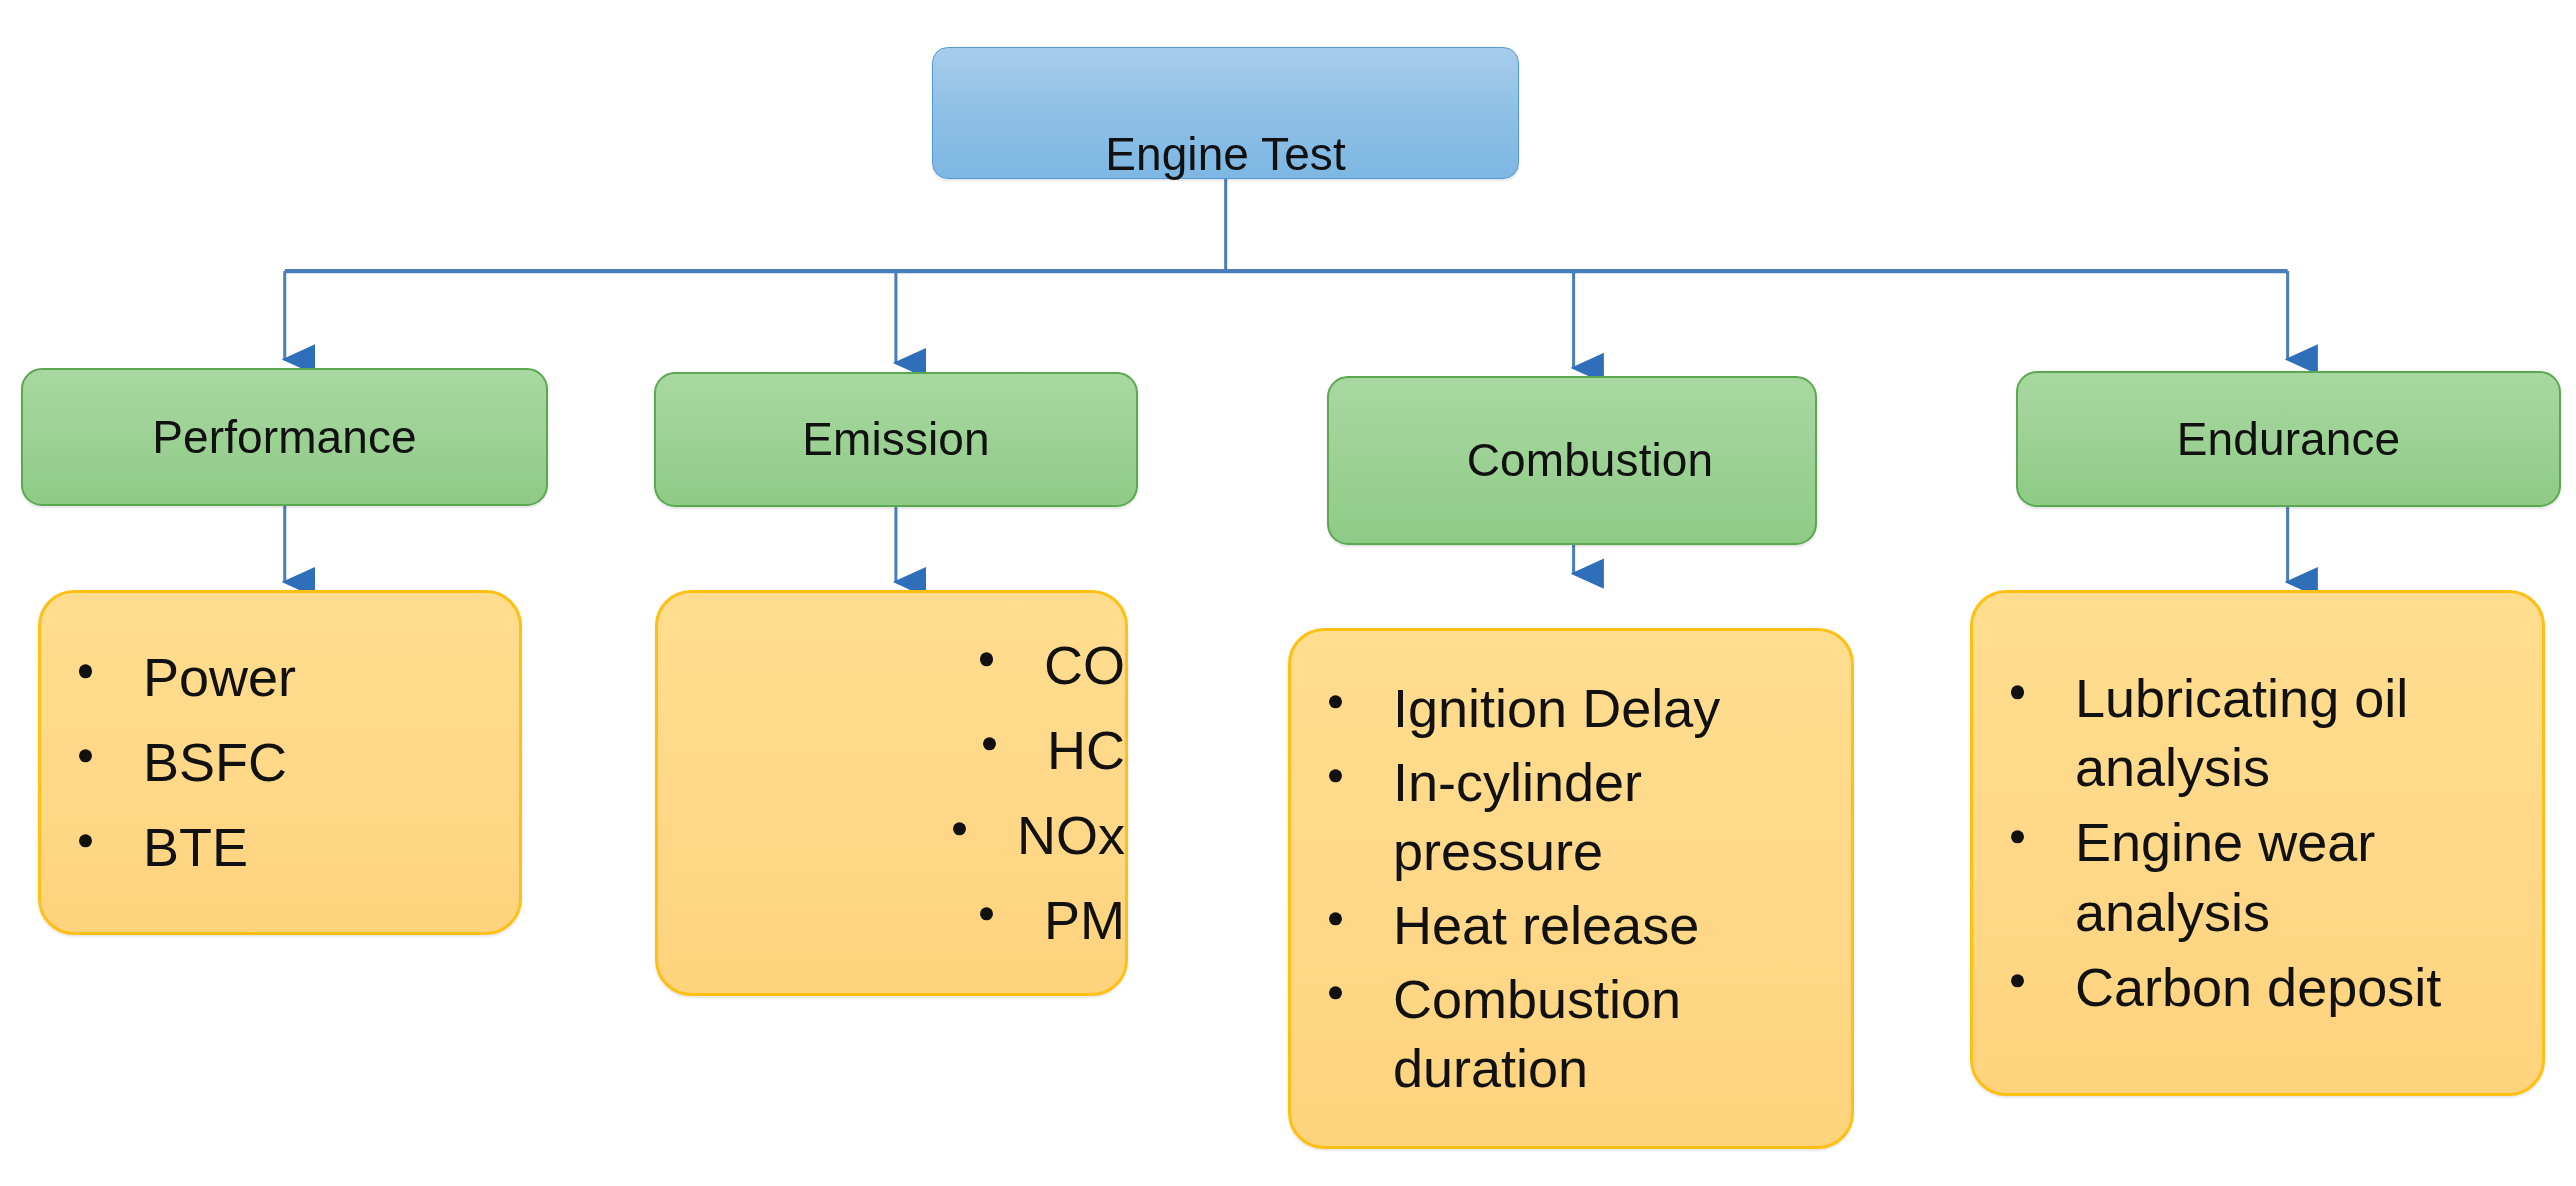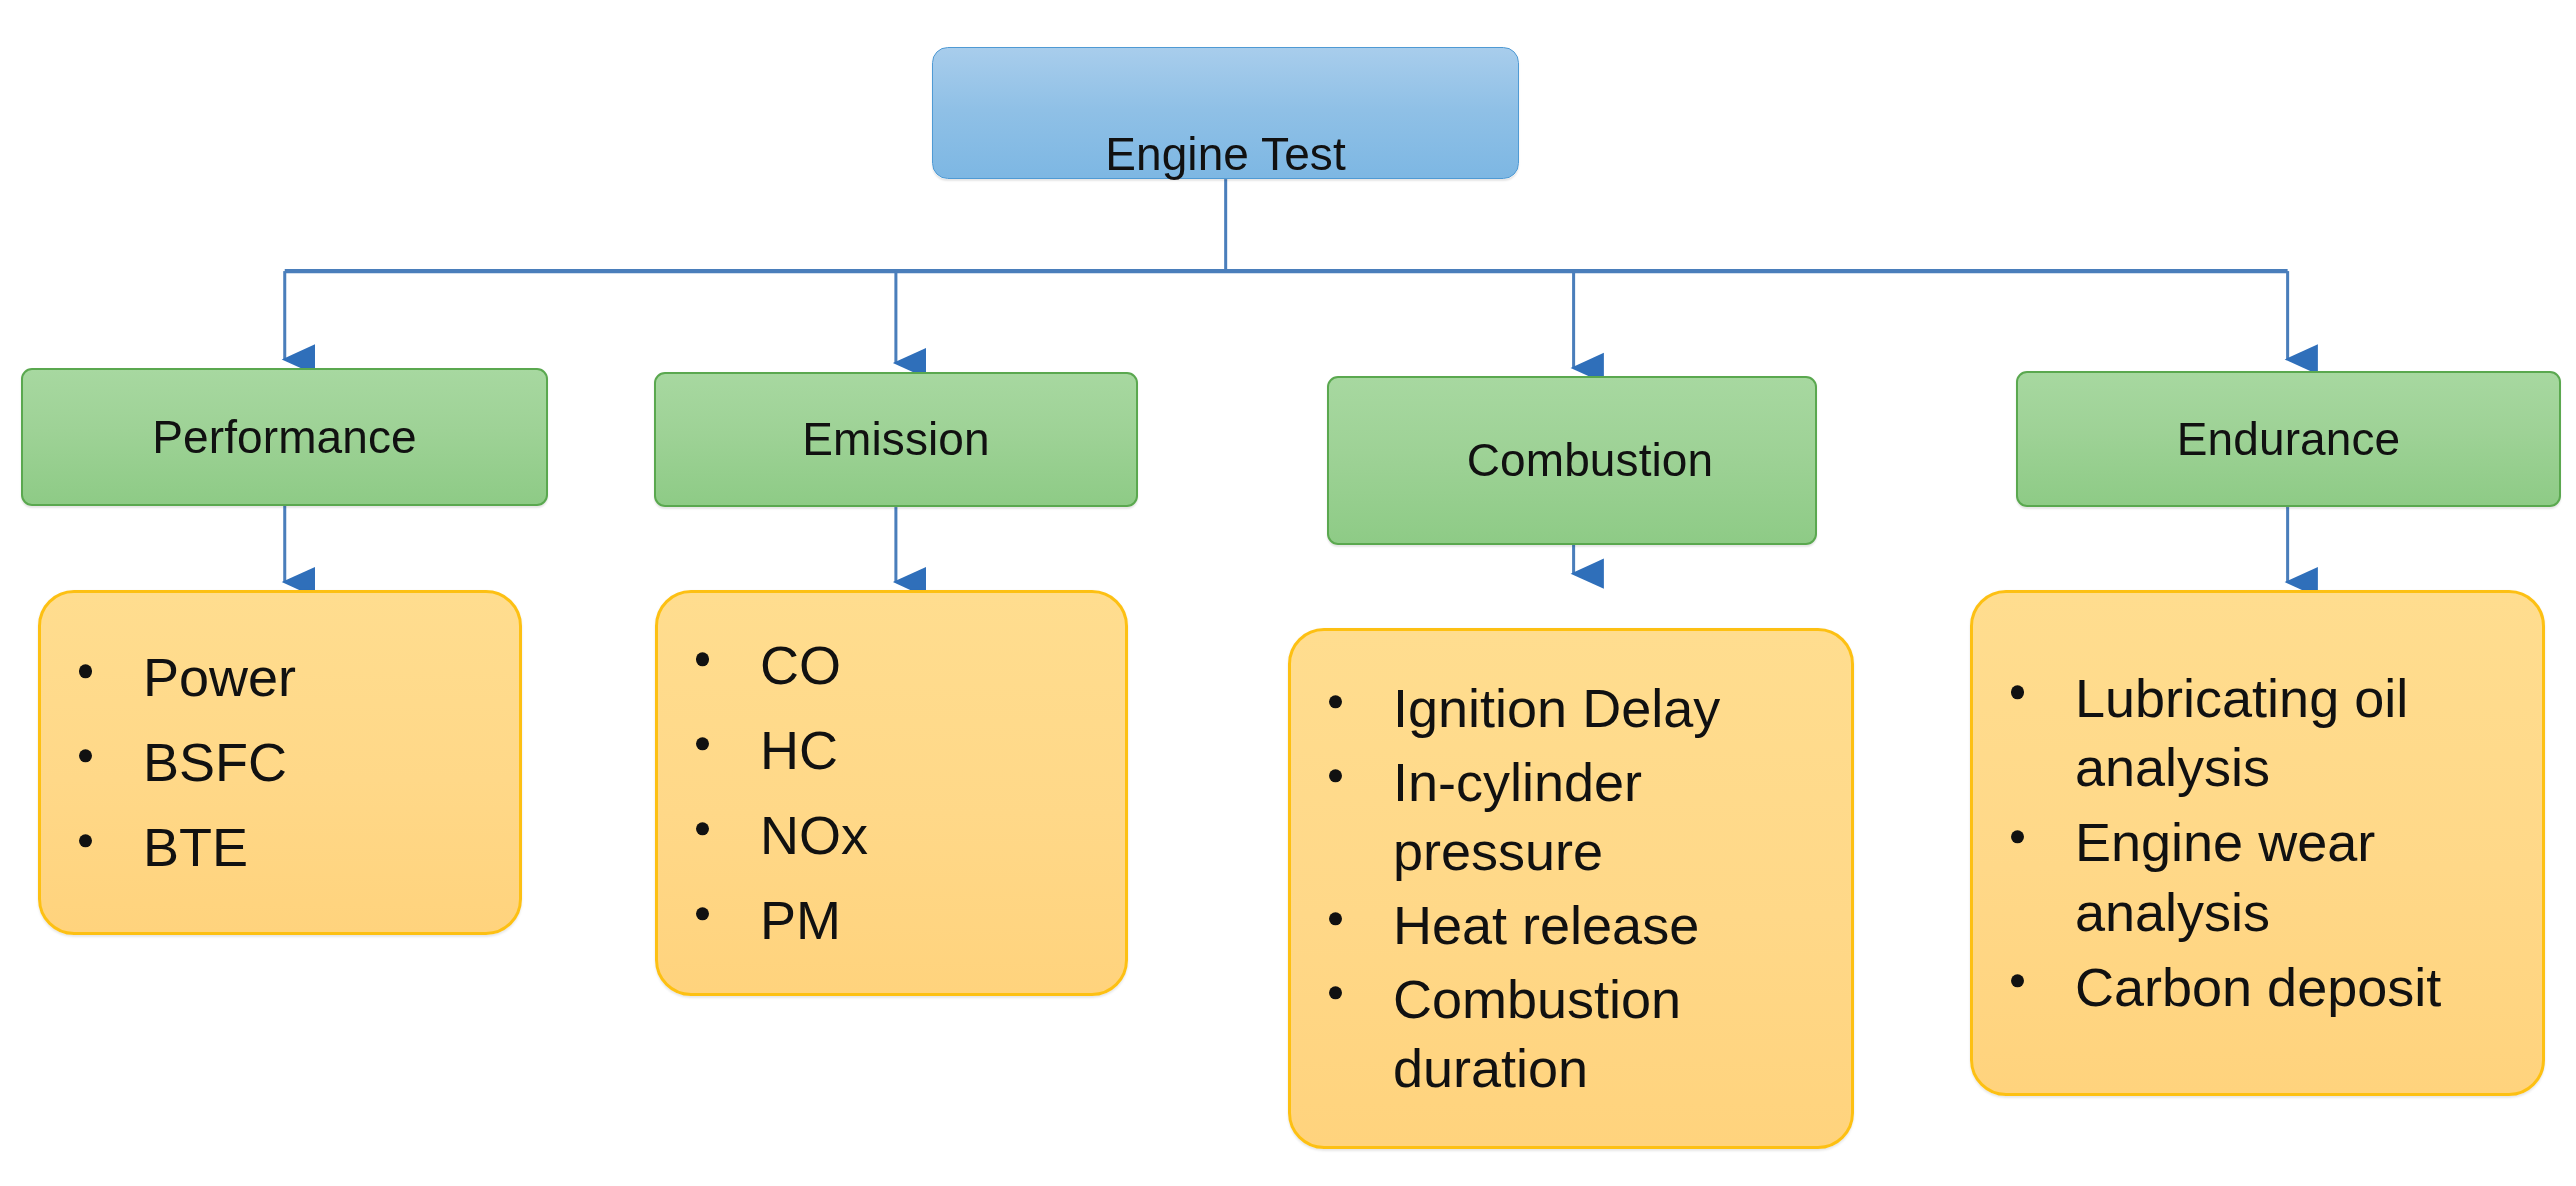--- a/index.html
+++ b/index.html
@@ -37,21 +37,21 @@
     border:1.8px solid #4f9ad4;
     border-radius:15.7px;
     box-shadow:0 1.2px 1.8px rgba(0,0,0,.10);
     align-items:flex-end;
   }
 
   
   .node.branch{
     background:linear-gradient(180deg,#a7d8a0 0%,#9ed296 45%,#8ecb86 100%);
     border:2.4px solid #5aa84f;
-    border-radius:11px;
+    border-radius:21px;
     box-shadow:0 1.2px 1.8px rgba(0,0,0,.10);
   }
 
   
   .node.leaf{
     background:linear-gradient(180deg,#ffdd8f 0%,#ffd888 55%,#ffd37d 100%);
     border:3px solid #fdc013;
     border-radius:36px;
     display:block;
     box-shadow:0 1.8px 2.4px rgba(0,0,0,.10);
@@ -81,21 +81,21 @@
     left:38px;
     top:.52em;
     width:13.3px;height:13.3px;
     background:#111111;
     border-radius:50%;
     transform:translateY(-50%);
   }
 
   
   .leaf.c1 ul{padding:47px 0 47px 0; gap:15.7px;}
-  .leaf.c2 ul{padding:47px 0 47px 0; gap:15.7px;}
+  .leaf.c2 ul{padding:47px 0 47px 0; gap:15.7px;align-items:flex-end;}
   .leaf.c3 ul{padding:38px 0 38px 0; gap:4.8px;}
   .leaf.c4 ul{padding:38px 0 38px 0; gap:6px;}
 </style>
 </head>
 <body>
 
 <div id="stage">
 
   <svg id="wires" viewBox="0 0 4256 1960" width="2576" height="1186" xmlns="http://www.w3.org/2000/svg">
     <defs>

